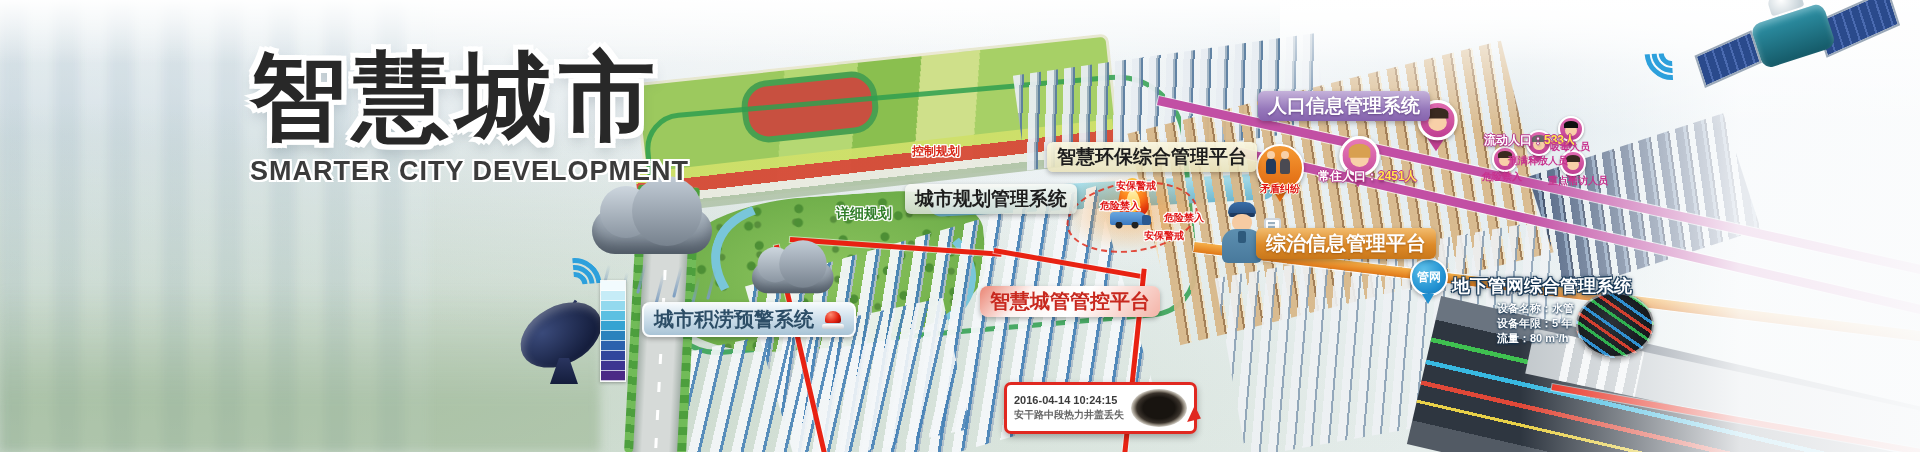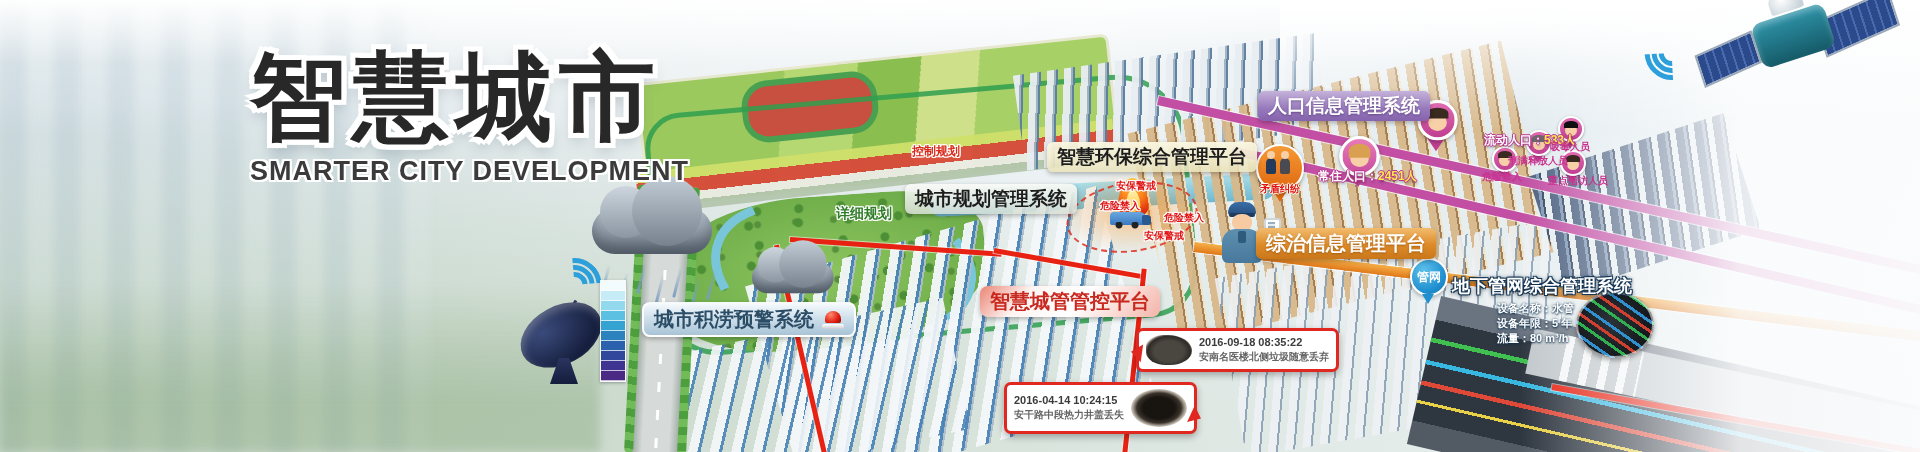--- a/index.html
+++ b/index.html
@@ -407,28 +407,20 @@
     <span class="pb-tail"></span>
   </div>
   <div class="pipe-title">地下管网综合管理系统</div>
   <div class="pipe-info">
     <div>设备名称：水管</div>
     <div>设备年限：5 年</div>
     <div>流量：80 m³/h</div>
   </div>
   <div class="dec pipe-photo"></div>
 
-  <div class="callout c1">
-    <span class="tail-l"></span>
-    <span class="garbage"></span>
-    <span class="ctext">
-      <em class="ctime">2016-09-18 08:35:22</em>
-      <em class="cdesc">安南名医楼北侧垃圾随意丢弃</em>
-    </span>
-  </div>
   <div class="callout c2">
     <span class="ctext">
       <em class="ctime">2016-04-14 10:24:15</em>
       <em class="cdesc">安干路中段热力井盖丢失</em>
     </span>
     <span class="manhole"></span>
     <span class="tail-br"></span>
   </div>
 
 </div>

